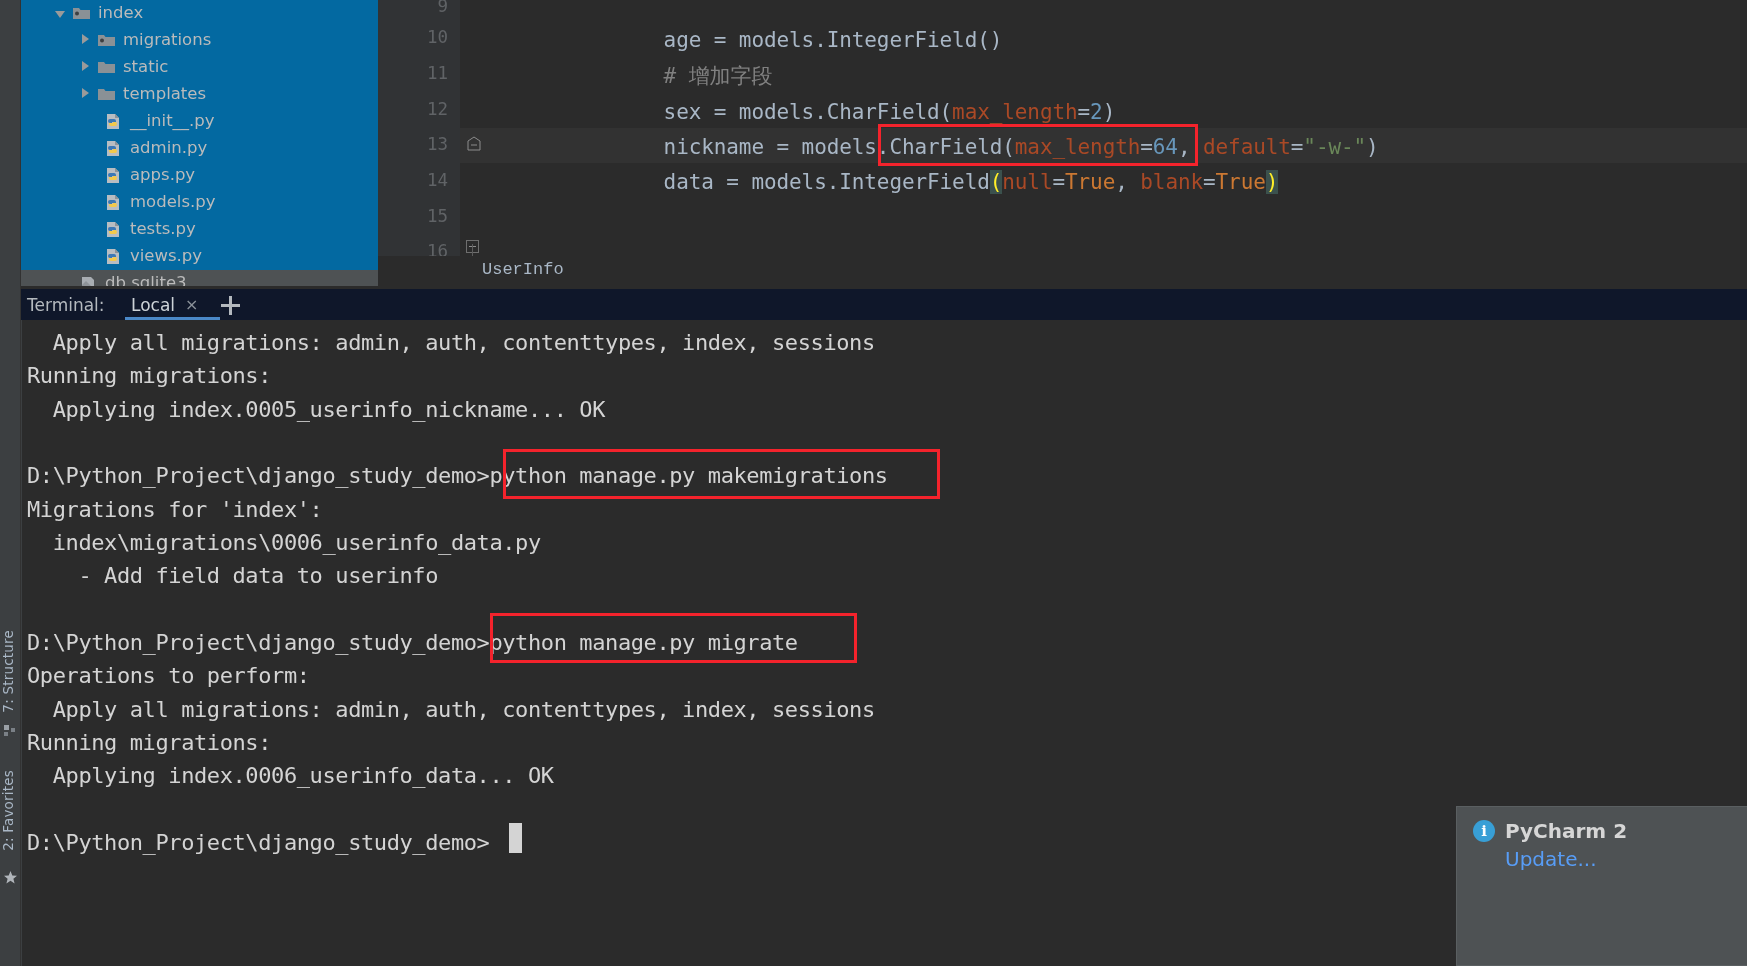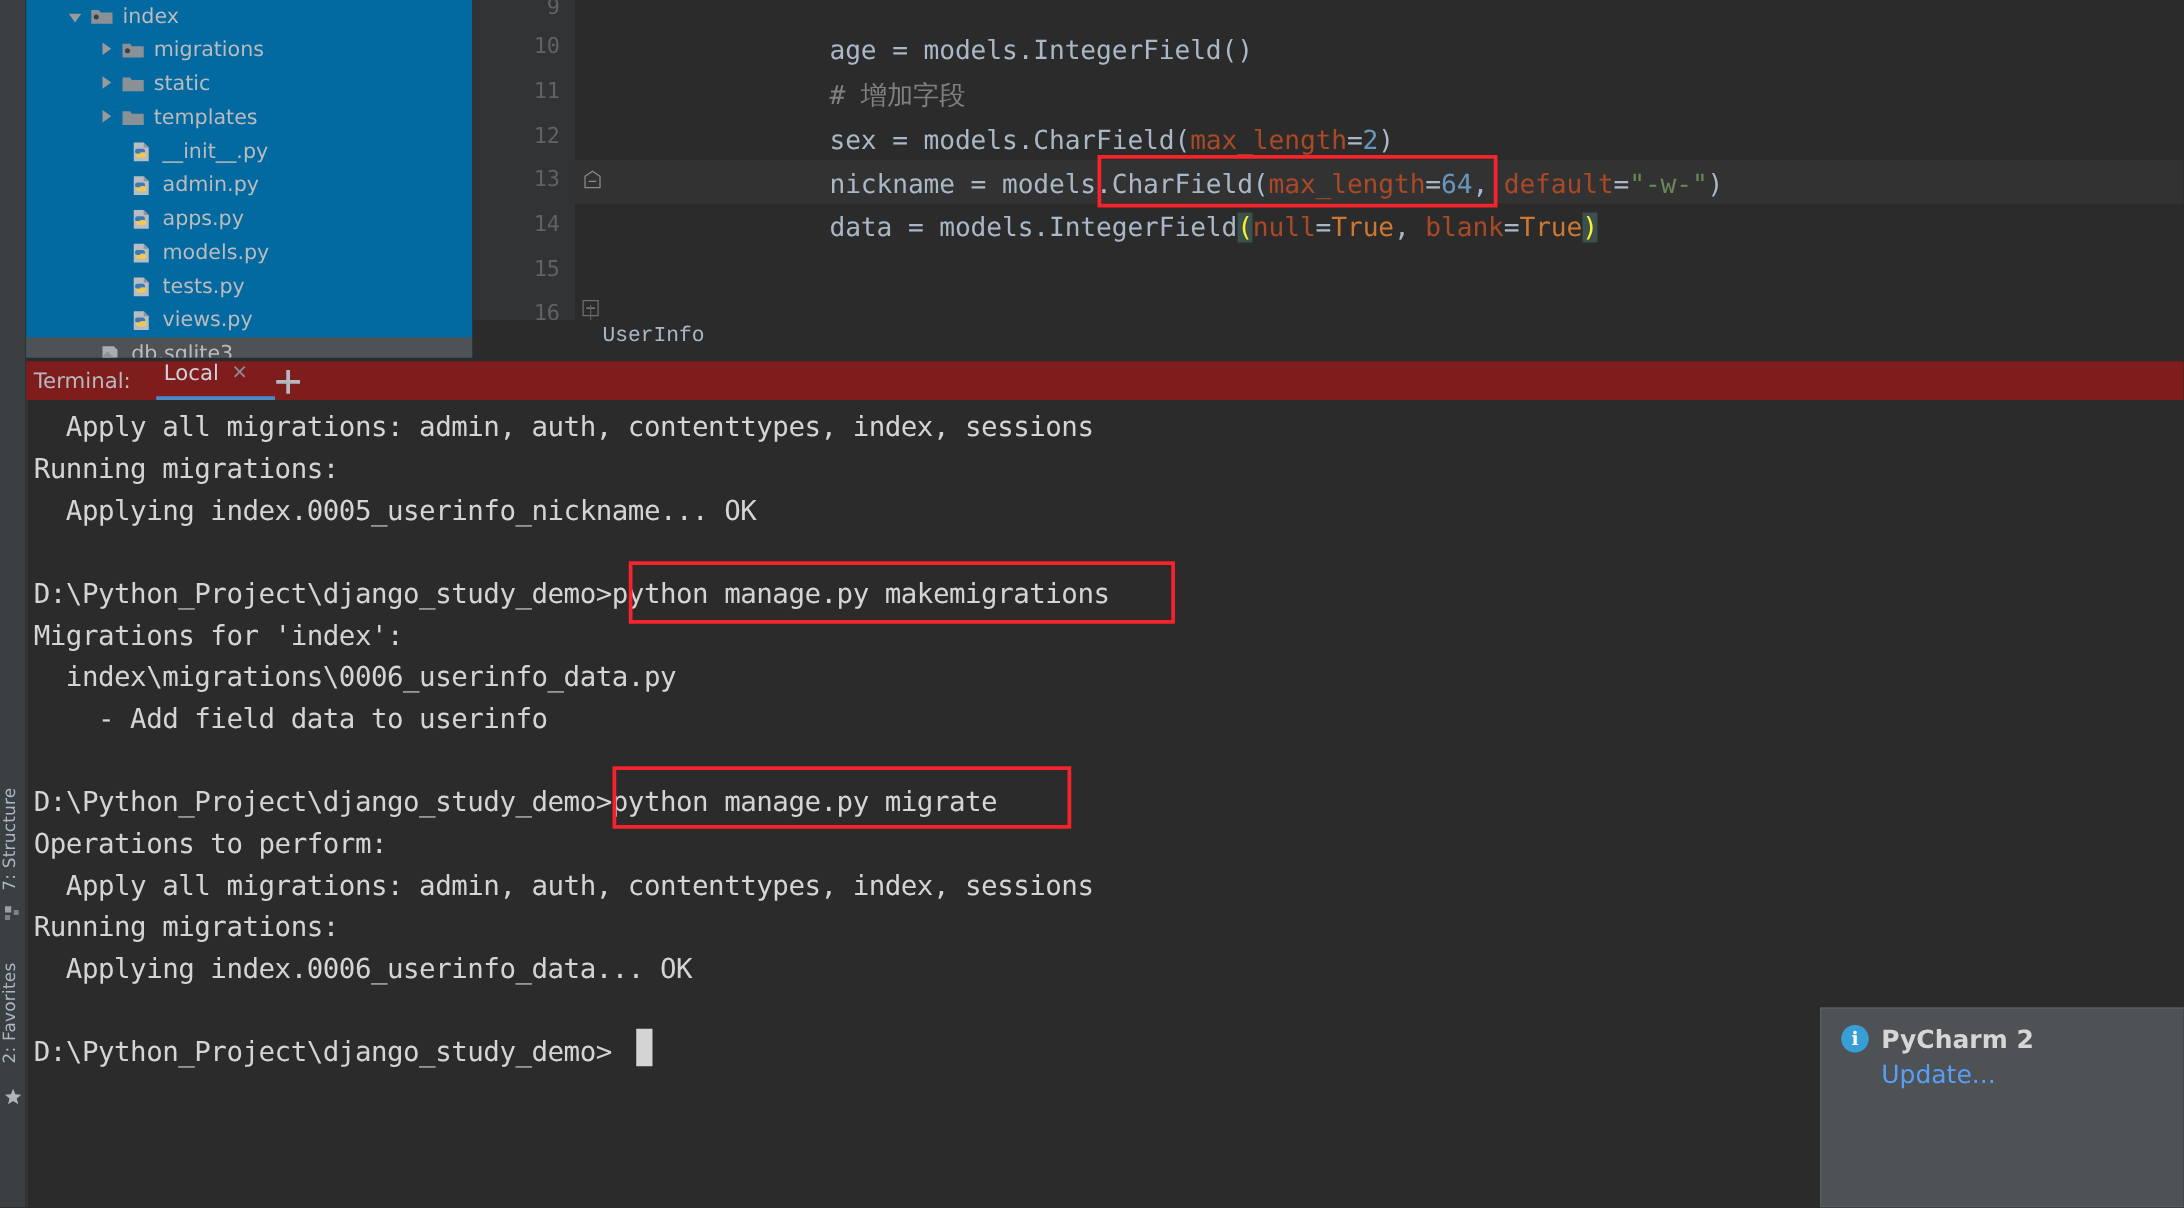--- a/index.html
+++ b/index.html
@@ -108,29 +108,29 @@
     background: #2b2b2b;
   }
   #breadcrumb-text {
     position: absolute; left: 104px; top: 4px;
     color: #a9b7c6; font-size: 17px; font-family: Liberation Mono, monospace;
   }
 
   
   #tabbar {
     position: absolute; left: 21px; top: 289px; width: 1726px; height: 31px;
-    background: #7f1d1d;
+    background: #0f172a;
   }
   #terminal-label {
     position: absolute; left: 6px; top: 6px;
     color: #b4b9be; font-size: 17px;
   }
   #tab-local {
     position: absolute; left: 110px; top: 0px; height: 31px;
-    display: flex; 
+    display: flex; align-items: center;
   }
   #tab-local-text { color: #cdd3d8; font-size: 17px; }
   #tab-local-close {
     margin-left: 10px; color: #8a9199; font-size: 16px; line-height: 1;
   }
   #tab-underline {
     position: absolute; left: 104px; top: 28px; width: 95px; height: 3px;
     background: #4a88c7;
   }
   #tab-add {

